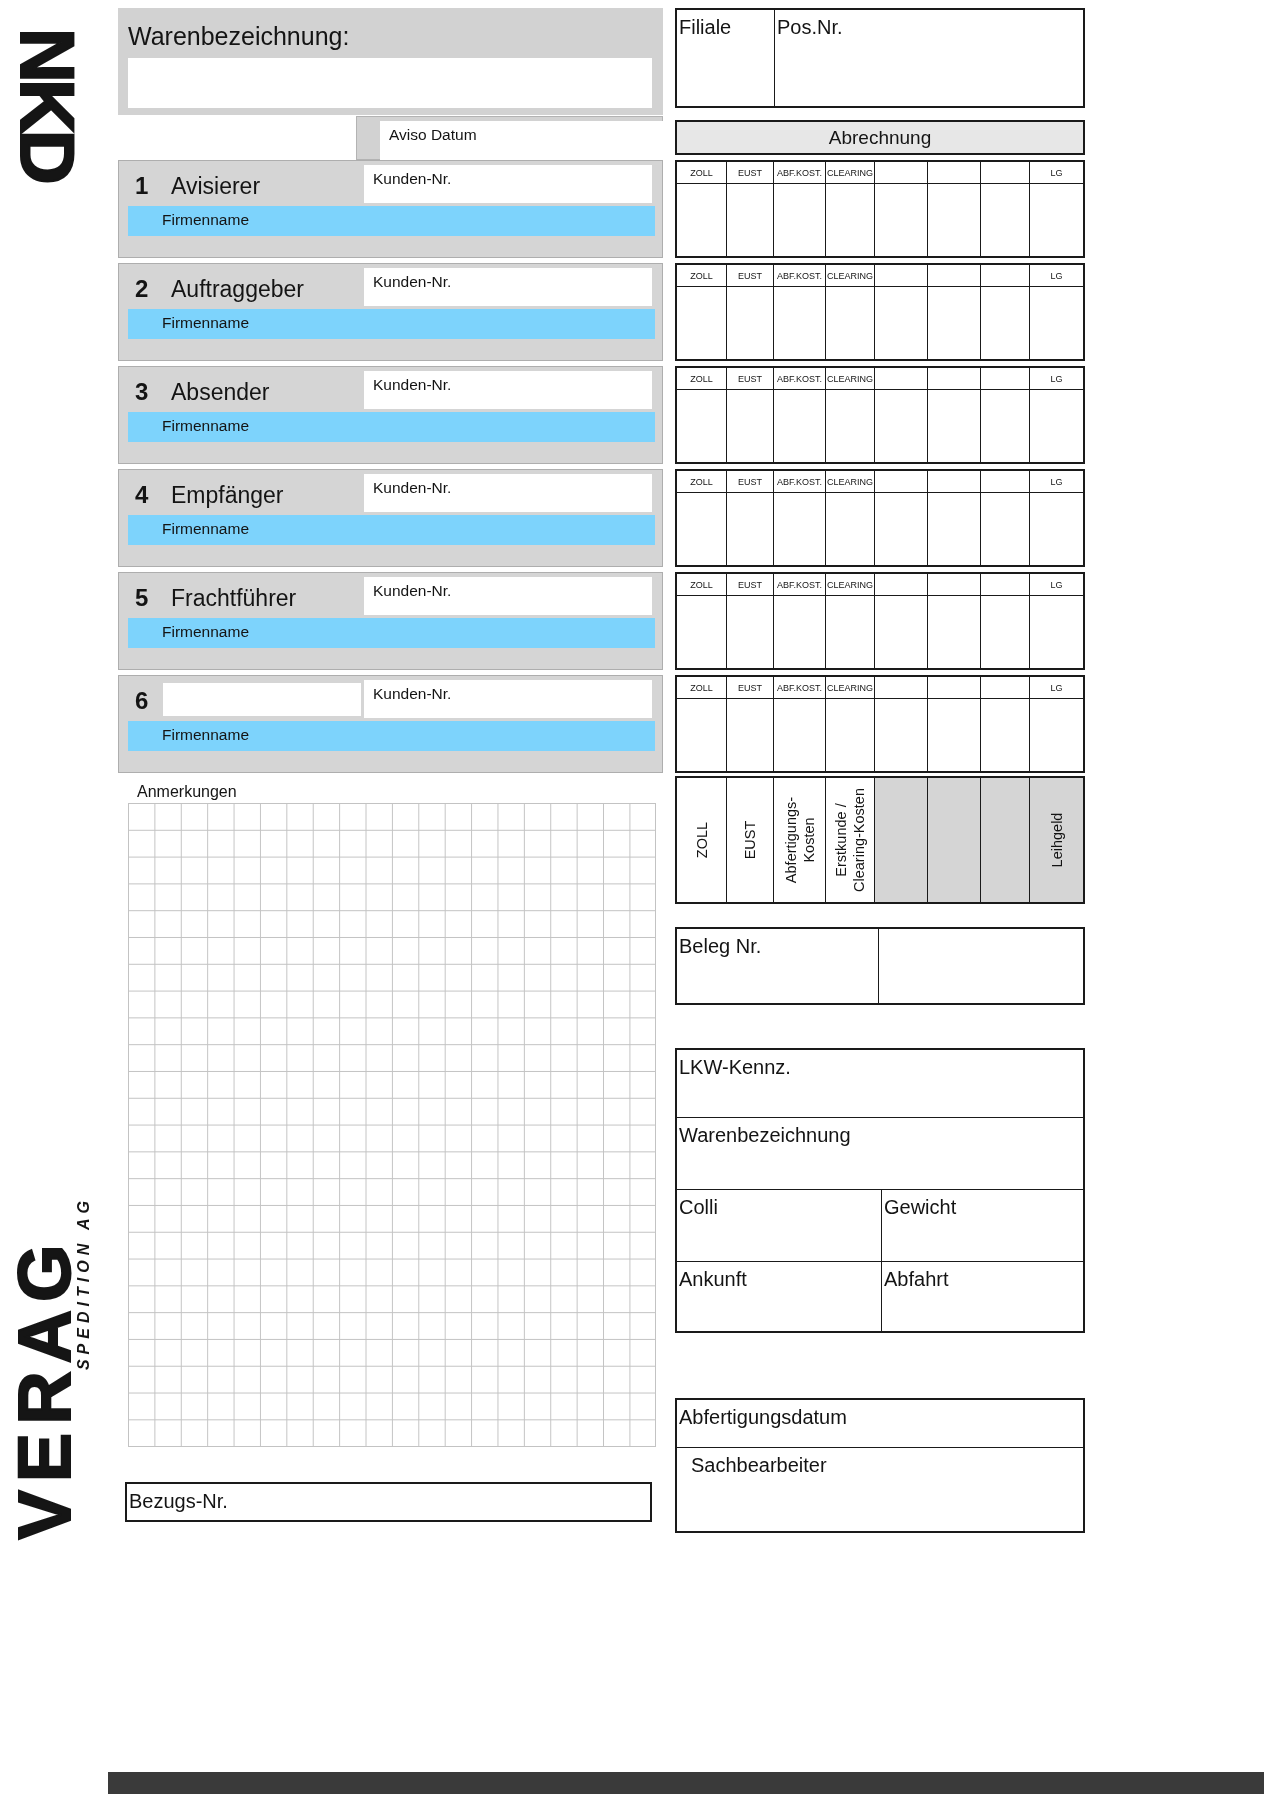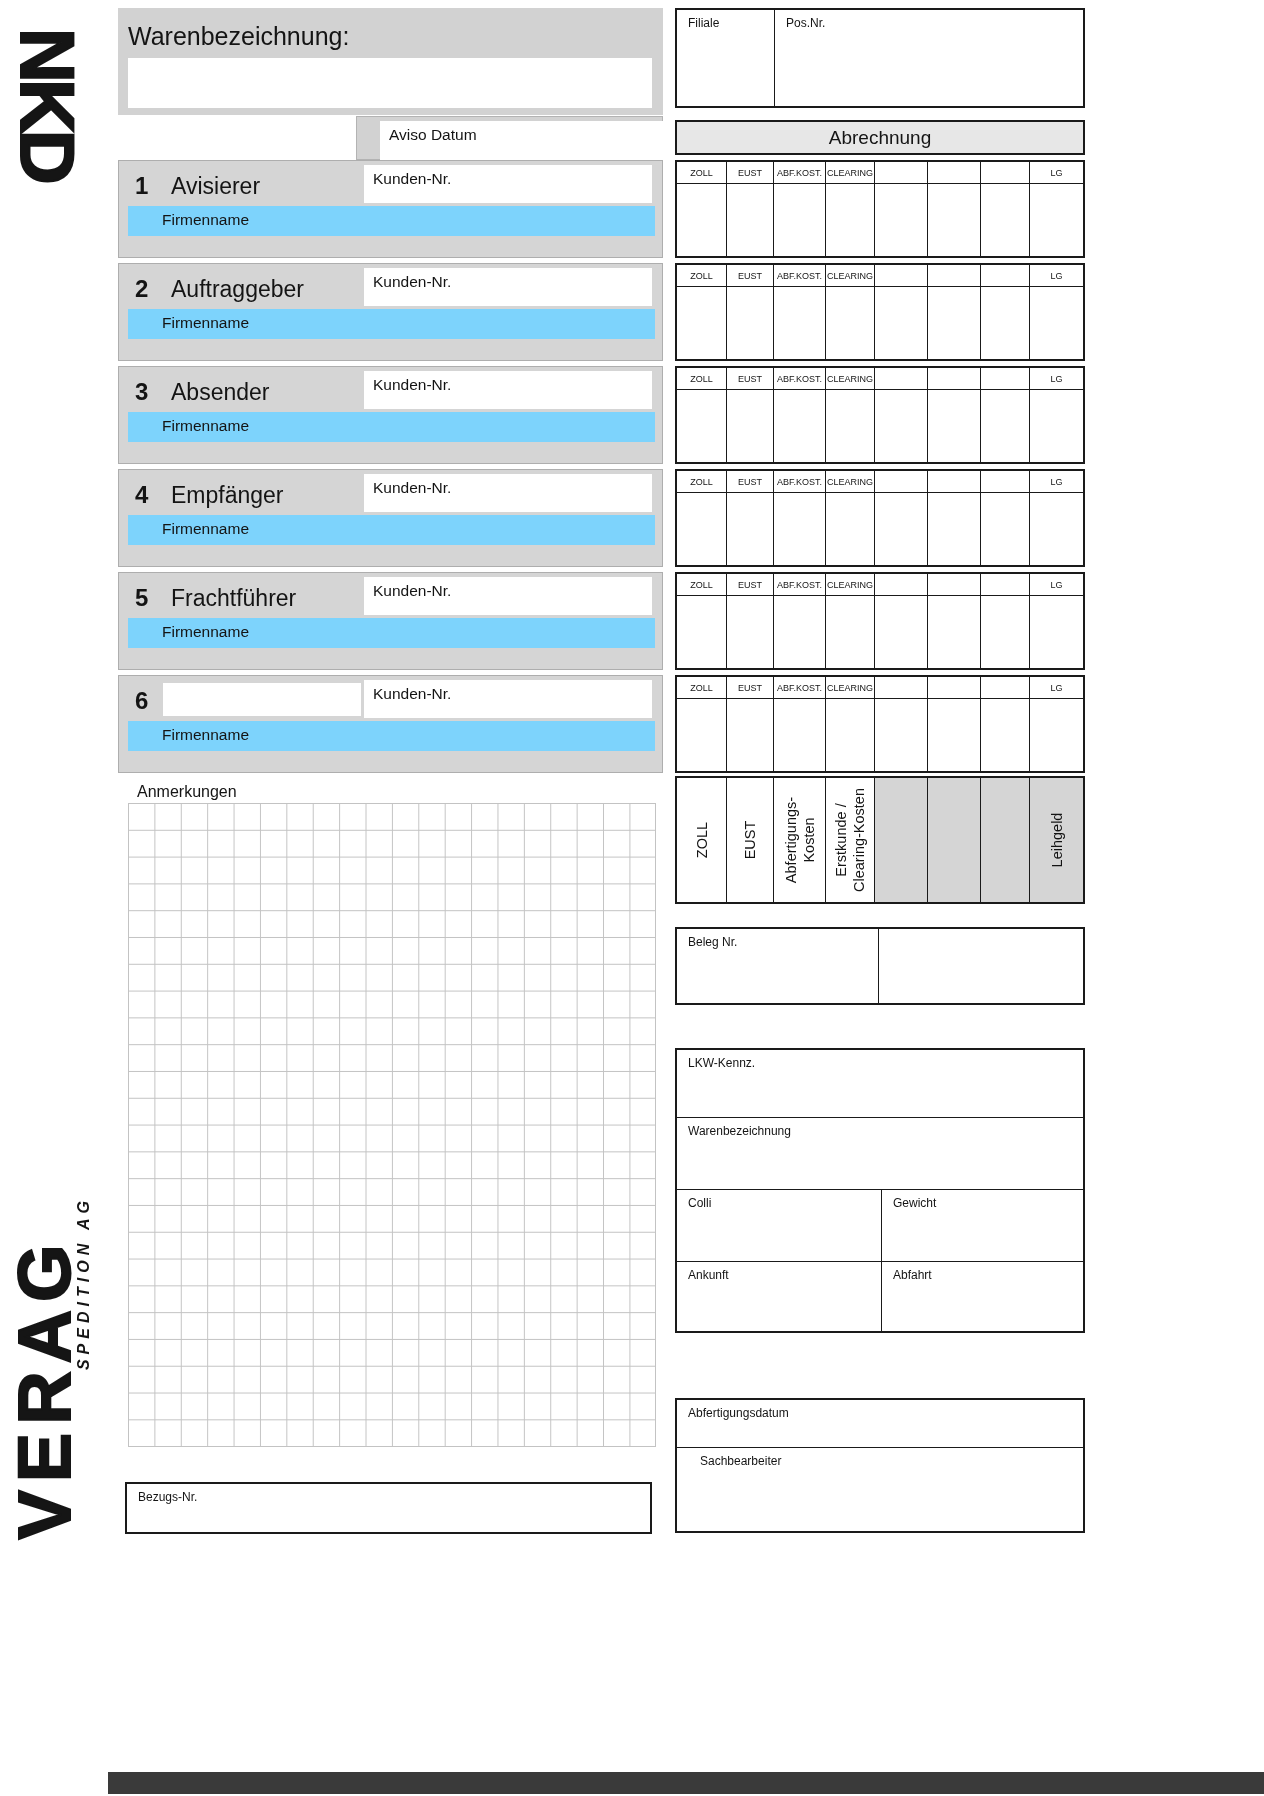--- a/index.html
+++ b/index.html
@@ -19,21 +19,21 @@
 
   
   .abf-panel { left:118px; top:8px; width:545px; height:107px; background:#d2d2d2; }
   .abf-label { position:absolute; left:10px; top:14px; font-size:25px; }
   .abf-input { position:absolute; left:10px; top:50px; width:524px; height:50px; background:#fff; }
 
   
   .filiale-box { left:675px; top:8px; width:410px; height:100px; border:2px solid #1a1a1a; background:#fff; display:flex; }
   .filiale-cell { width:98px; border-right:1px solid #1a1a1a; }
   .posnr-cell { flex:1; }
-  .cell-label { display:inline-block; font-size:12px; padding:6px 11px; }
+  .cell-label { display:inline-block; font-size:20px; padding:6px 2px; }
 
   
   .aviso-back { left:356px; top:116px; width:307px; height:44px; background:#d2d2d2; border:1px solid #b3b3b3; }
   .aviso-box { position:absolute; left:23px; top:4px; width:292px; height:50px; background:#fff; }
 
   .abrechnung-head { left:675px; top:120px; width:410px; height:35px; border:2px solid #1a1a1a; background:#e7e7e7;
                      display:flex; align-items:center; justify-content:center; font-size:19px; }
 
   
   .section { left:118px; width:545px; height:98px; background:#d5d5d5; border:1px solid #aeaeae; }
@@ -83,21 +83,21 @@
   .split-l { width:205px; border-right:1px solid #1a1a1a; position:relative; height:100%; }
   .split-r { flex:1; position:relative; height:100%; }
 
   
   .proctable { left:675px; top:1398px; width:410px; height:135px; border:2px solid #1a1a1a; background:#fff;
                display:flex; flex-direction:column; }
   .proc-row1 { height:48px; border-bottom:1px solid #1a1a1a; }
   .proc-row2 { flex:1;margin-left:12px; }
 
   
-  .bezugsbox { left:125px; top:1482px; width:527px; height:52px; border:2px solid #1a1a1a; background:#fff; }
+  .bezugsbox { left:125px; top:1482px; width:527px; height:40px; border:2px solid #1a1a1a; background:#fff; }
 
   .bottombar { left:108px; top:1772px; width:1156px; height:22px; background:#3a3a3a; }
 </style>
 </head>
 <body>
 
 <div class="page">
 
   <div class="brand-nkd">NKD</div>
   <div class="verag-main">VERAG</div>

